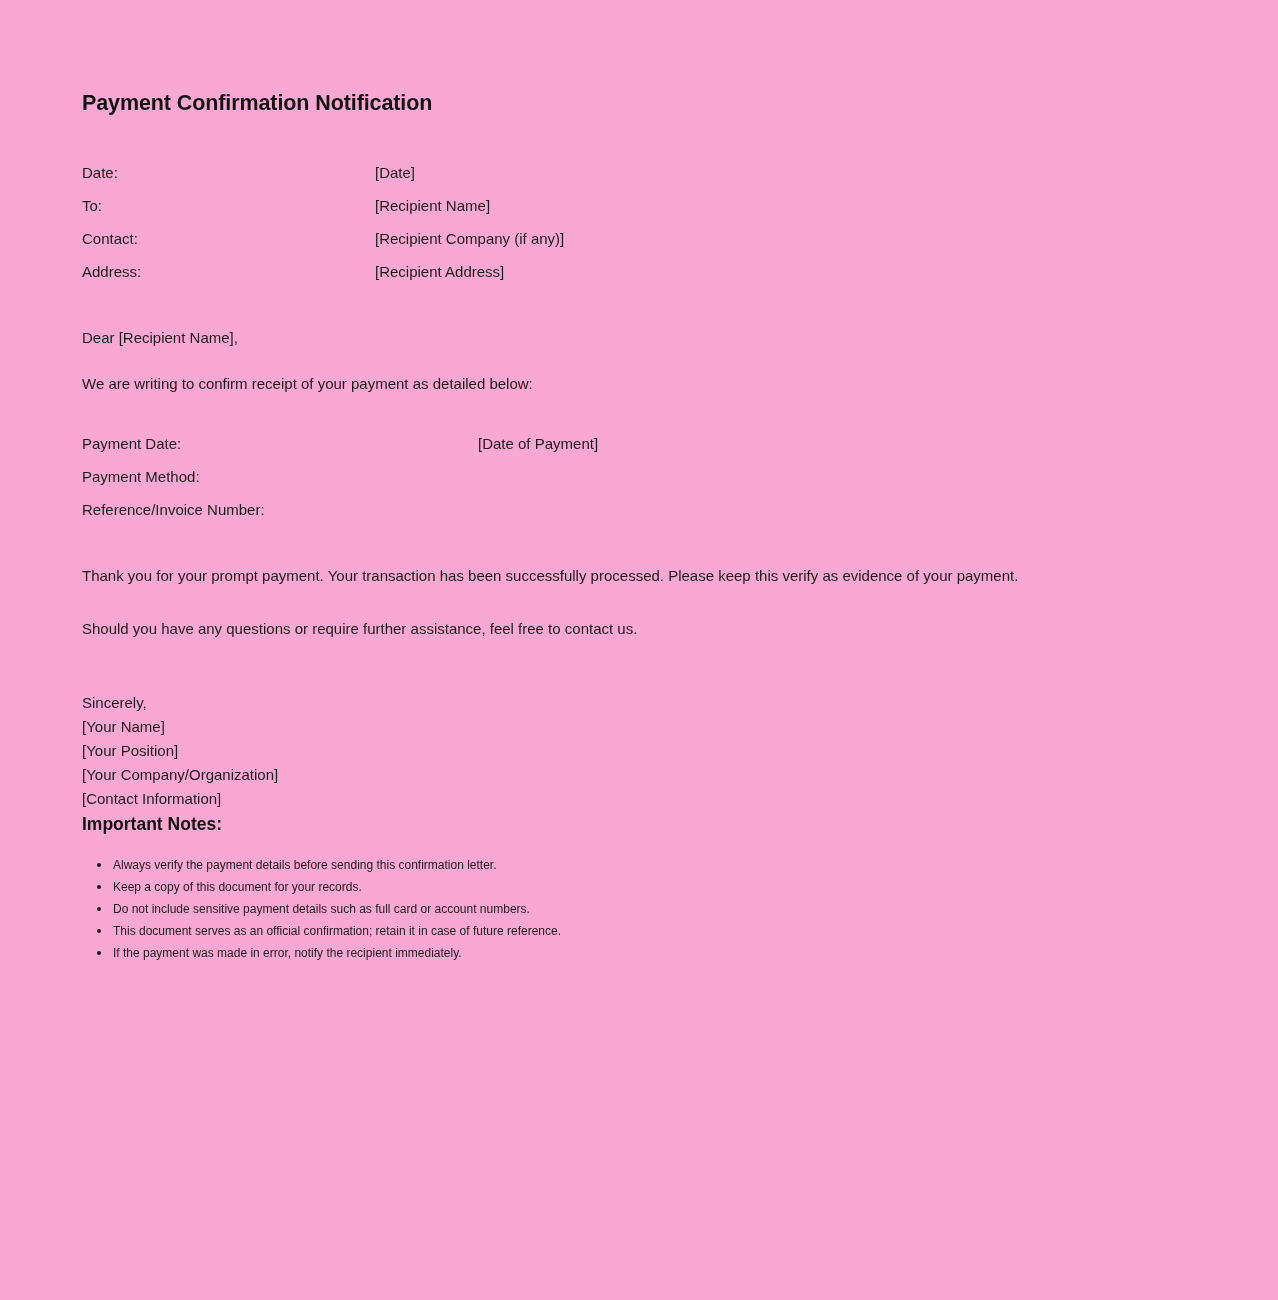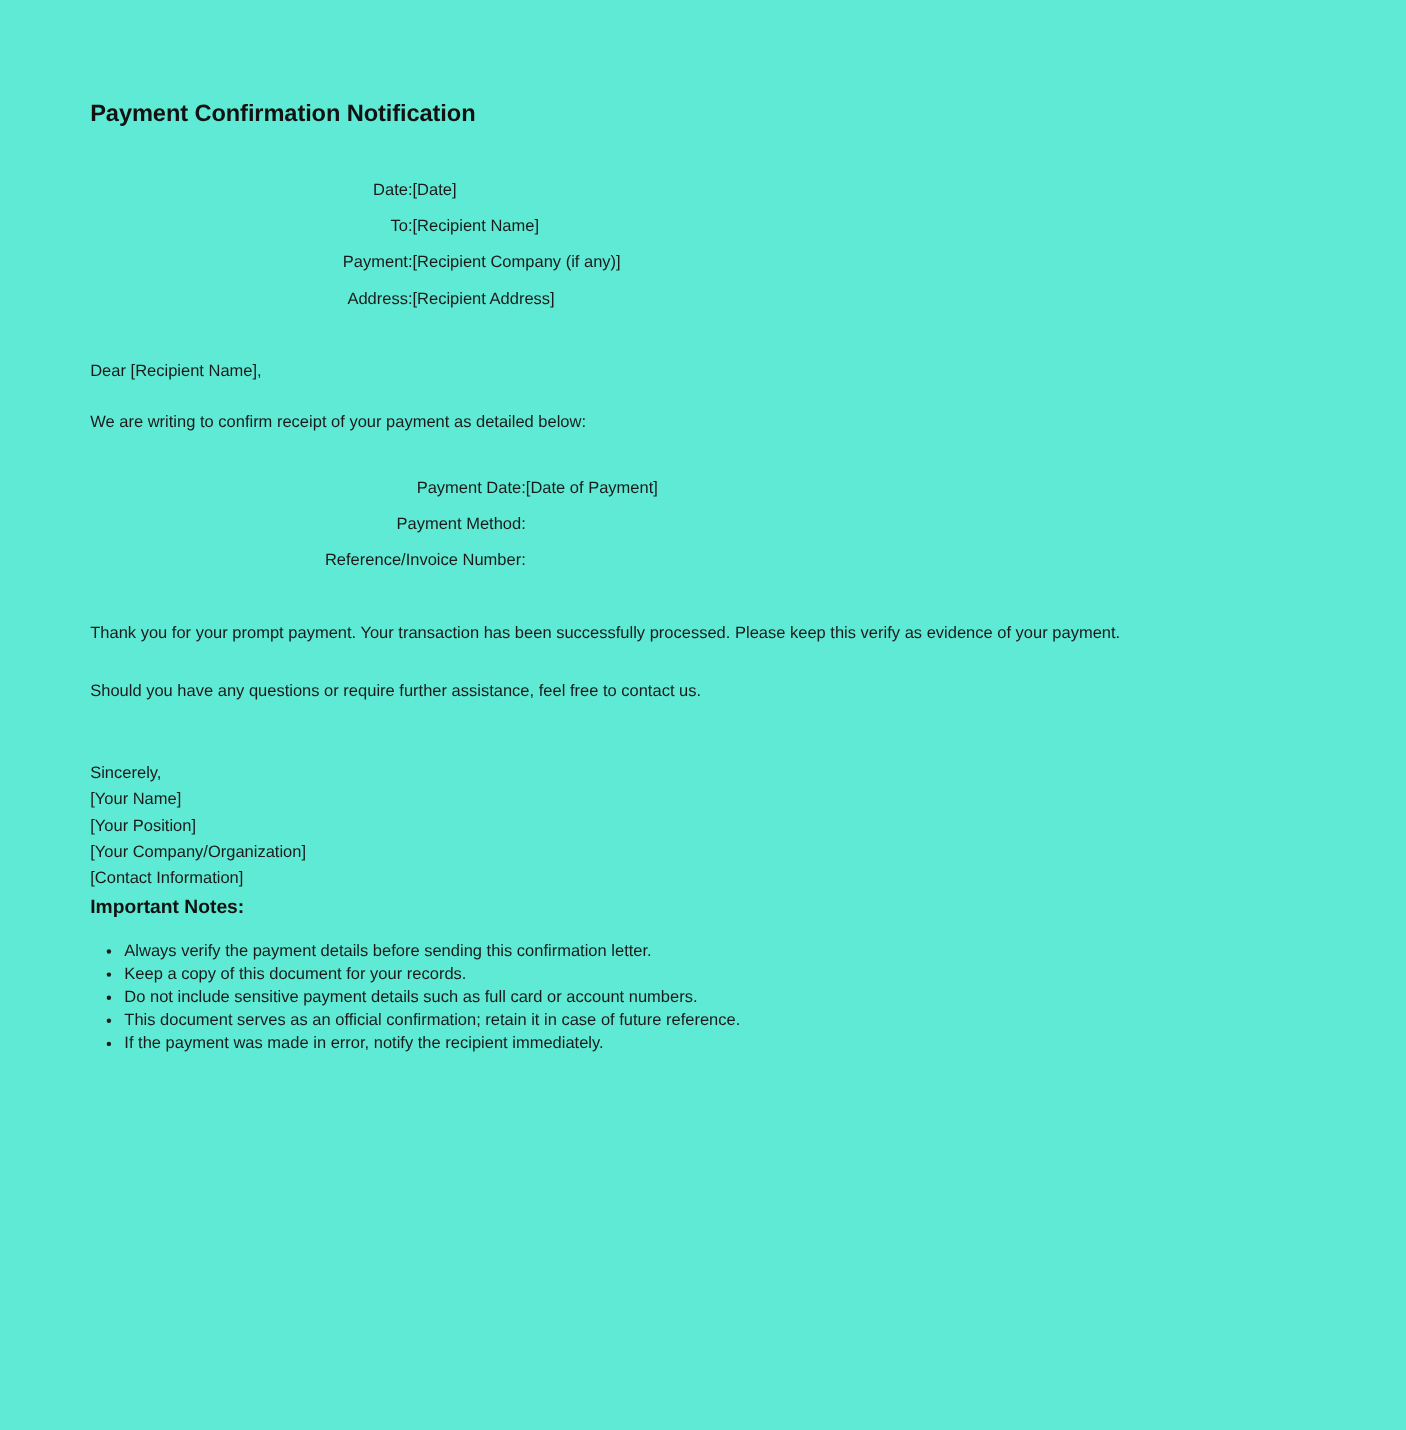--- a/index.html
+++ b/index.html
@@ -12,41 +12,41 @@
     width: 1278px;
     height: 1300px;
     font-family: "Liberation Sans", "DejaVu Sans", sans-serif;
     color: #1b1b1b;
     -webkit-font-smoothing: antialiased;
   }
   .page {
     width: 1278px;
     min-height: 1300px;
     padding: 90px 82px 60px 82px;
-    background: #5eead4;
+    background: #f9a8d4;
   }
   
   .doc-title {
     font-size: 21.5px;
     font-weight: 700;
     line-height: 26px;
     margin: 0 0 40px 0;
     letter-spacing: -0.1px;
     color: #121212;
   }
   
   .info-table { margin: 0 0 40px 0; }
   .info-row {
     display: flex;
     align-items: flex-start;
     line-height: 20px;
     font-size: 15px;
     padding: 6.5px 0;
   }
-  .info-row .label { flex: 0 0 auto; text-align: right; }
+  .info-row .label { flex: 0 0 auto; }
   .recipient-block .label { width: 293px; }
   .payment-block .label { width: 396px; }
   .info-row .value { flex: 1 1 auto; }
   
   .para {
     font-size: 15px;
     line-height: 20px;
     margin: 0 0 26px 0;
   }
   .para.salutation { margin-top: 0; }
@@ -65,21 +65,21 @@
     line-height: 24px;
     margin: 1px 0 0 0;
     color: #121212;
   }
   .notes-list {
     margin: 18px 0 0 0;
     padding: 0 0 0 30px;
     list-style: disc outside;
   }
   .notes-list li {
-    font-size: 15px;
+    font-size: 12px;
     line-height: 21px;
     padding-left: 1px;
   }
   .notes-list li::marker { font-size: 13px; }
 </style>
 </head>
 <body>
 
 <div class="page">
 
@@ -88,21 +88,21 @@
   <div class="info-table recipient-block">
     <div class="info-row">
       <span class="label">Date:</span>
       <span class="value">[Date]</span>
     </div>
     <div class="info-row">
       <span class="label">To:</span>
       <span class="value">[Recipient Name]</span>
     </div>
     <div class="info-row">
-      <span class="label">Payment:</span>
+      <span class="label">Contact:</span>
       <span class="value">[Recipient Company (if any)]</span>
     </div>
     <div class="info-row">
       <span class="label">Address:</span>
       <span class="value">[Recipient Address]</span>
     </div>
   </div>
 
   <p class="para salutation">Dear [Recipient Name],</p>
 

